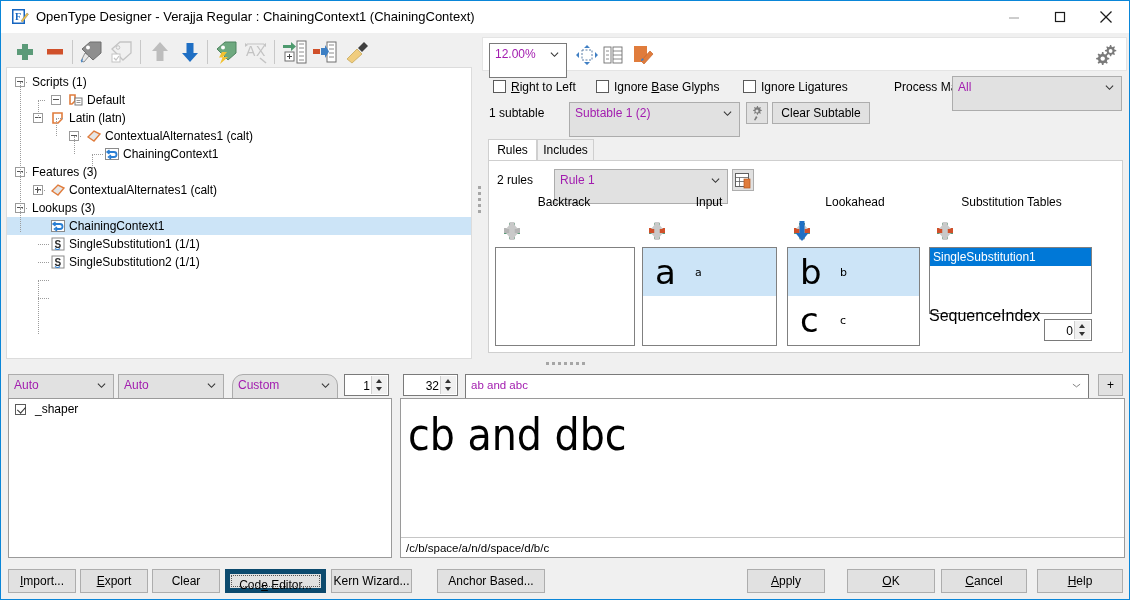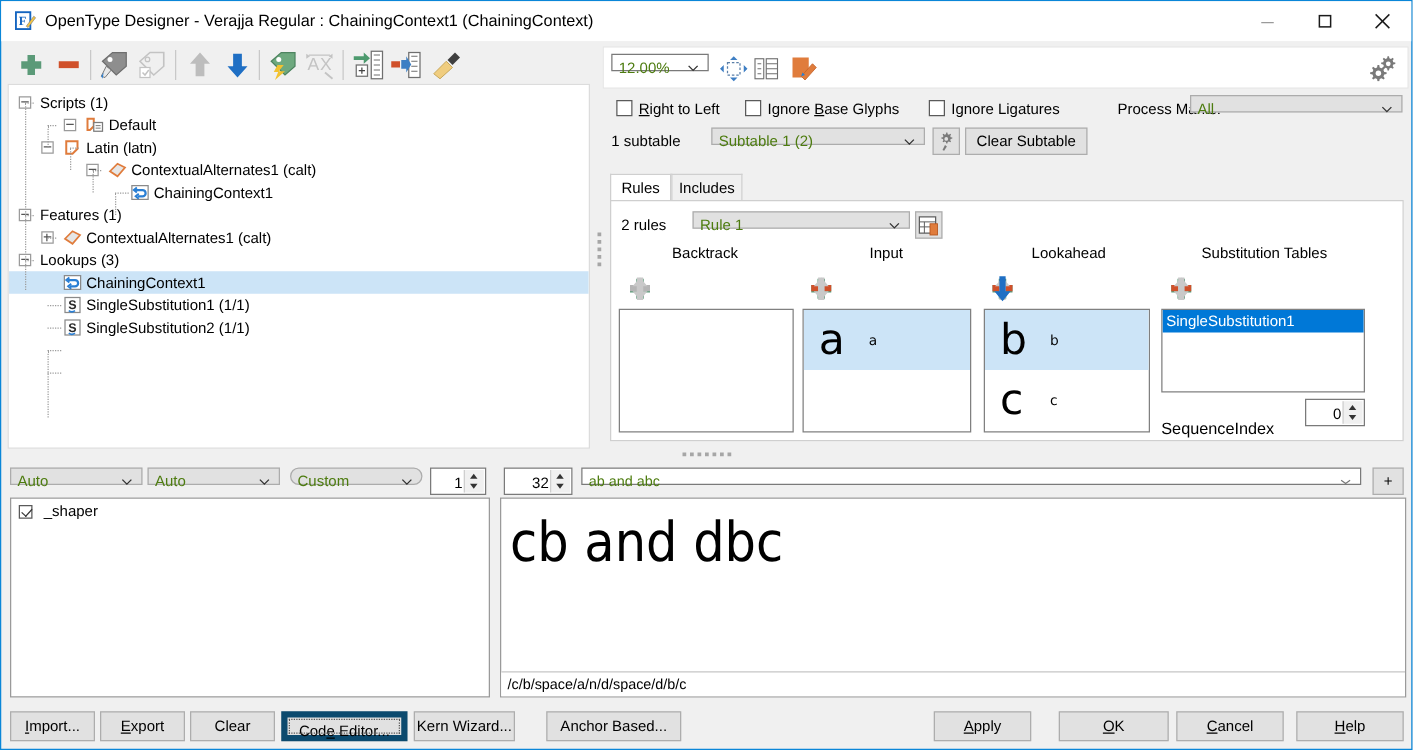--- a/index.html
+++ b/index.html
@@ -43,21 +43,21 @@
   .dothoriz{position:absolute;border-top:1px dotted #9c9c9c;}
 
   
   .vsplit{position:absolute;left:477px;top:185px;width:3px;height:32px;}
   .vsplit i{display:block;width:3px;height:3px;background:#a6a6a6;margin-bottom:3px;}
 
   
   .zoombar{position:absolute;left:481px;top:36px;width:645px;height:34px;background:#fff;border:1px solid #e4e4e4;box-sizing:border-box;}
   .combo{
     position:absolute;background:#e1e1e1;border:1px solid #acacac;box-sizing:border-box;
-    font-size:12px;height:14px;line-height:20px;padding-left:5px;color:#4d7c0f;
+    font-size:12px;height:35px;line-height:20px;padding-left:5px;color:#a21caf;
   }
   .combo.white{background:#fff;border:1px solid #7a7a7a;}
   .chev{position:absolute;right:7px;top:6px;width:9px;height:9px;}
 
   .optrow{position:absolute;font-size:12px;}
   .cbx{position:absolute;width:13px;height:13px;border:1px solid #5a5a5a;background:#fff;box-sizing:border-box;}
   .u{text-decoration:underline;}
 
   .btnw{
     position:absolute;background:#e1e1e1;border:1px solid #adadad;box-sizing:border-box;
@@ -264,21 +264,21 @@
           <span class="ticon" style="left:97px"><svg width="16" height="16" viewBox="0 0 16 16">
               <rect x="1.5" y="2.5" width="13" height="11" fill="#fff" stroke="#8a8a8a" stroke-width="1"></rect>
               <path d="M4 6 h6 a2.5 2.5 0 0 1 0 5 h-4" fill="none" stroke="#2a7fd4" stroke-width="1.8"></path>
               <path d="M5.5 4 L3 6 L5.5 8" fill="none" stroke="#2a7fd4" stroke-width="1.5"></path>
               <path d="M7 9 L4.5 11 L7 13" fill="none" stroke="#2a7fd4" stroke-width="1.5"></path>
             </svg></span>
           <span class="tlabel" style="left:116px">ChainingContext1</span>
         </div>
         <div class="tnode">
           <span class="exp" style="left:8px"></span>
-          <span class="tlabel" style="left:25px">Features (1)</span>
+          <span class="tlabel" style="left:25px">Features (3)</span>
         </div>
         <div class="tnode">
           <span class="exp plus" style="left:26px"></span>
           <span class="ticon" style="left:43px"><svg width="16" height="16" viewBox="0 0 16 16">
               <path d="M2 9 L8 3 L14 6 L8 13 Z" fill="#e6e6e6" stroke="#e07c3c" stroke-width="1.4"></path>
             </svg></span>
           <span class="tlabel" style="left:62px">ContextualAlternates1 (calt)</span>
         </div>
         <div class="tnode">
           <span class="exp" style="left:8px"></span>
@@ -521,21 +521,21 @@
           <span class="small">c</span>
         </div>
       </div>
   </div>
 
   <div class="listbox" style="left:928px;top:246px;width:163px;height:67px;">
     <div id="subst-rows">
         <div class="lrow sel">SingleSubstitution1</div>
       </div>
   </div>
-  <div style="position:absolute;left:928px;top:334px;font-size:13px;">SequenceIndex</div>
+  <div style="position:absolute;left:928px;top:306px;font-size:16px;">SequenceIndex</div>
   <div class="spin" style="left:1043px;top:318px;width:48px;">
     <span class="val">0</span>
     <span class="arrows">
         <i class="up"></i>
         <i class="dn"></i>
       </span>
   </div>
 
   <div class="hsplit">
     <i></i>

